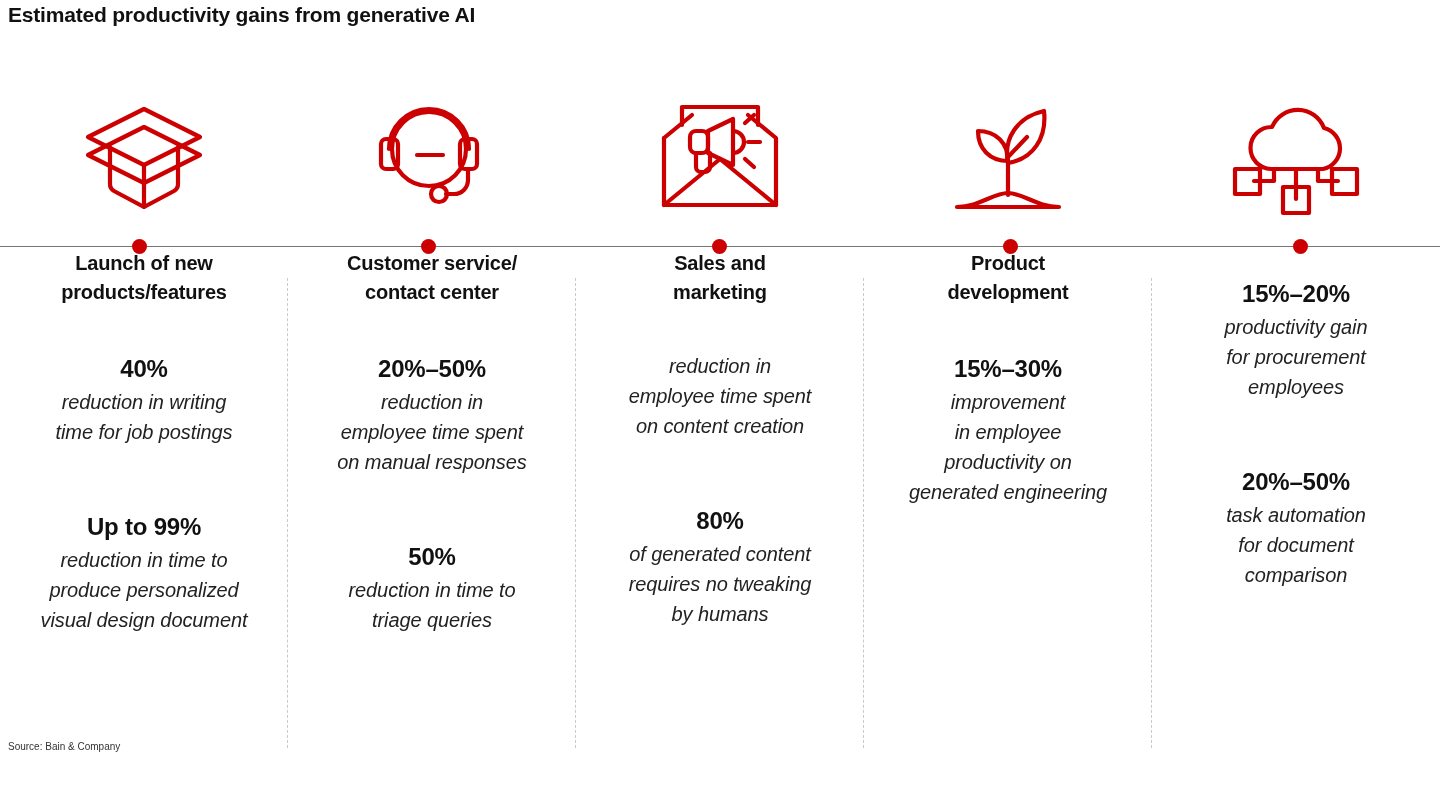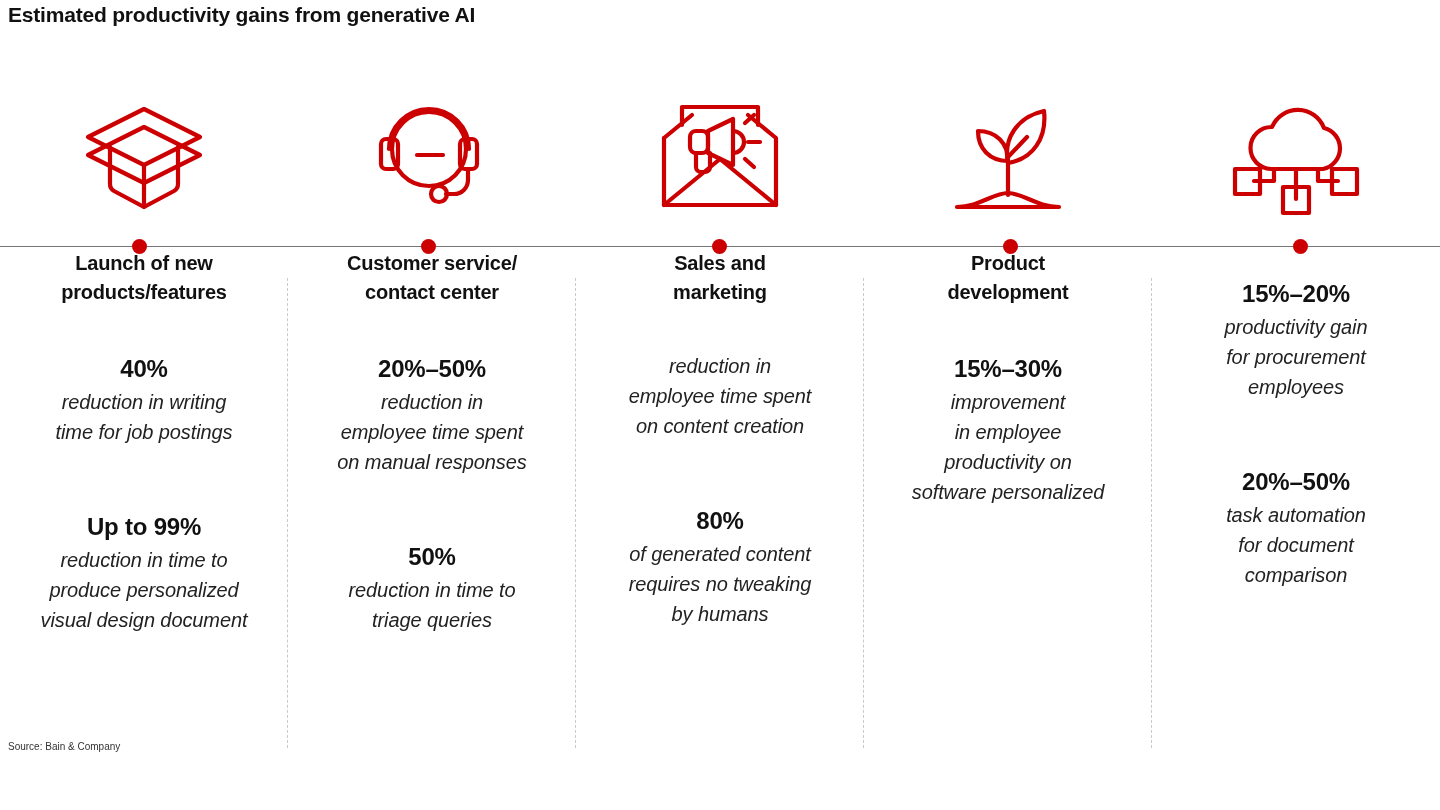--- a/index.html
+++ b/index.html
@@ -263,21 +263,21 @@
       <div class="col-header">
         <div>Product</div>
         <div>development</div>
       </div>
       <div class="stat stat-1">
         <div class="stat-value">15%–30%</div>
         <div class="stat-desc">
           <div>improvement</div>
           <div>in employee</div>
           <div>productivity on</div>
-          <div>software personalized</div>
+          <div>generated engineering</div>
         </div>
       </div>
     </div>
 
     <div class="col">
       <div class="icon-wrap">
         <svg width="130" height="130" viewBox="0 0 130 130" fill="none" stroke="#CC0000" stroke-width="4.2" stroke-linejoin="round" stroke-linecap="round">
           <path d="M40 82 a21 21 0 0 1 1 -42 a28 28 0 0 1 52 1 a21 21 0 0 1 -1 41 Z"></path>
           <path d="M65 82 L65 112"></path>
           <path d="M43 82 L43 94 L23 94"></path>

